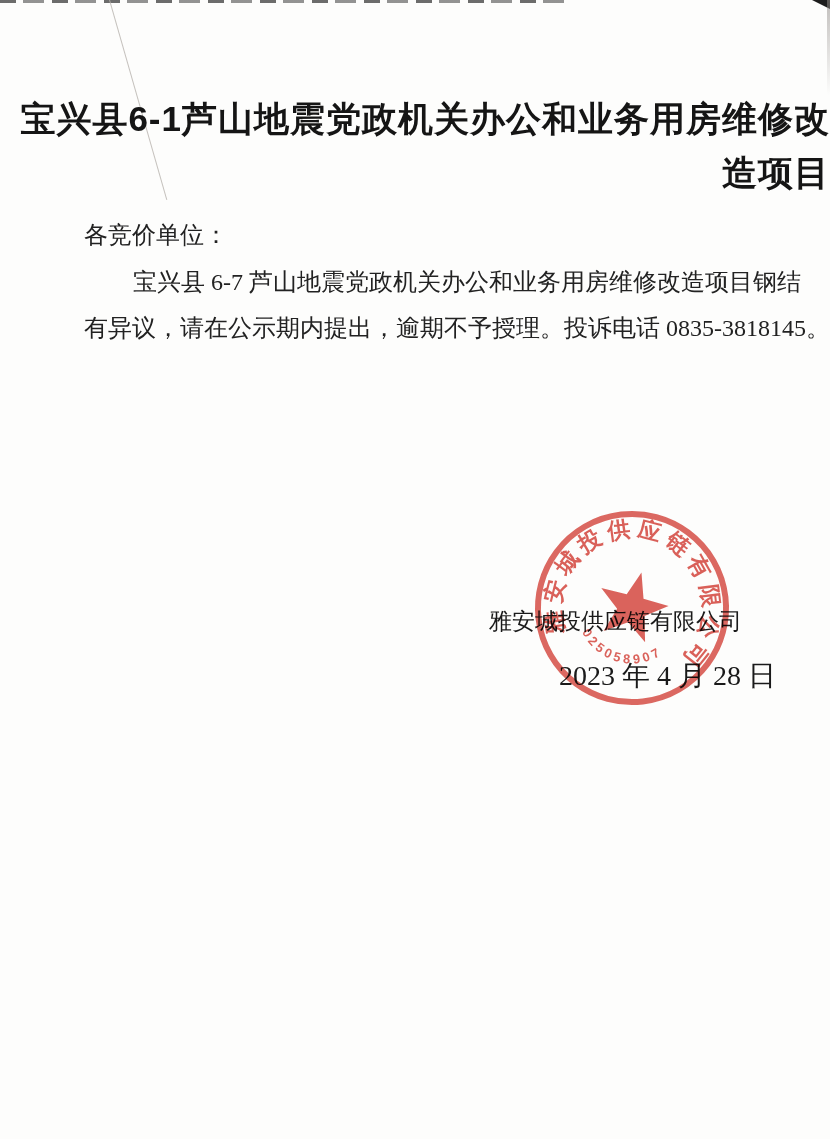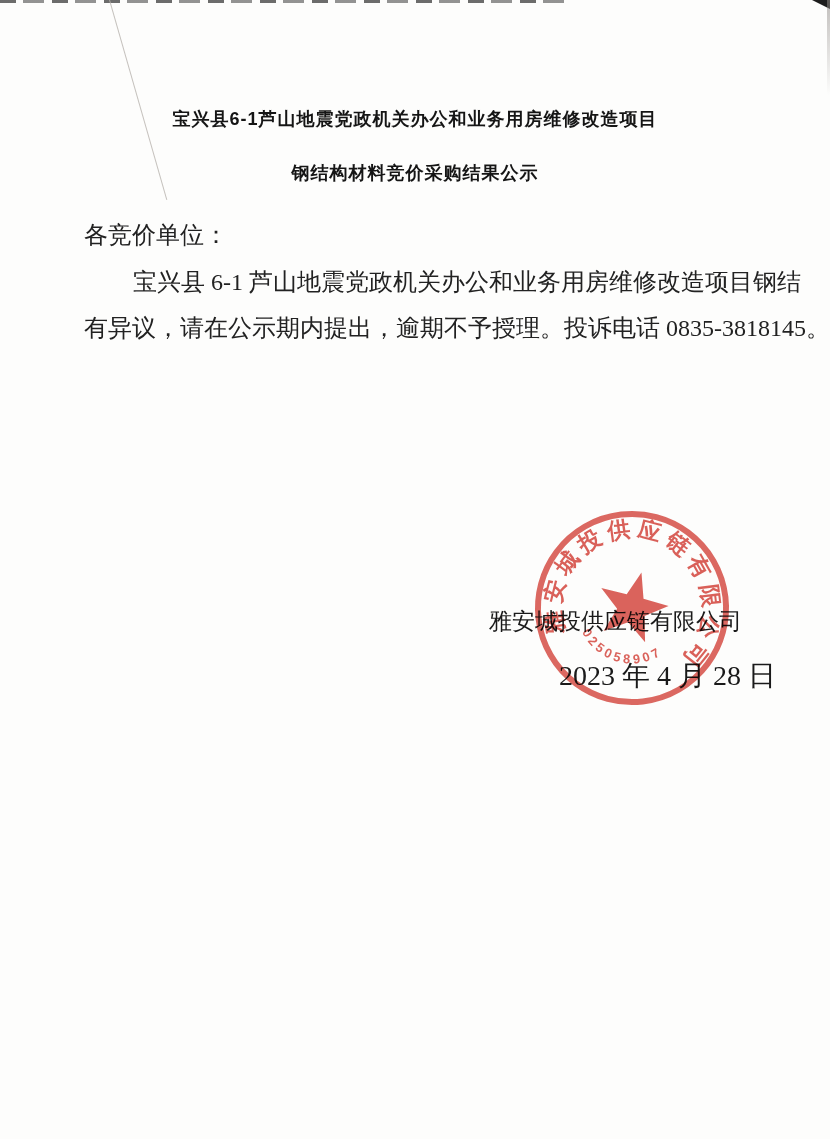--- a/index.html
+++ b/index.html
@@ -55,23 +55,24 @@
   .title-block {
     position: absolute;
     top: 92px; left: 0;
     width: 830px;
     text-align: center;
     font-family: "Liberation Sans", sans-serif;
     font-weight: bold;
     color: #151515;
   }
   .title-line {
-    font-size: 18px;
+    font-size: 35px;
     line-height: 54px;
     letter-spacing: 1px;
+    text-align: right;
   }
 
   .body-block {
     position: absolute;
     top: 212px; left: 84px;
     width: 664px;
     font-size: 24px;
     line-height: 46.5px;
     color: #222;
   }
@@ -112,26 +113,25 @@
 
 <div class="page">
 
   <div class="scan-top-line"></div>
   <div class="scan-corner-wedge"></div>
   <div class="scan-right-smudge"></div>
   <div class="scan-slant-line"></div>
 
   <div class="title-block">
     <div class="title-line">宝兴县6-1芦山地震党政机关办公和业务用房维修改造项目</div>
-    <div class="title-line">钢结构材料竞价采购结果公示</div>
   </div>
 
   <div class="body-block">
     <div class="body-line">各竞价单位：</div>
-    <div class="body-line indent">宝兴县 6-1 芦山地震党政机关办公和业务用房维修改造项目钢结</div>
+    <div class="body-line indent">宝兴县 6-7 芦山地震党政机关办公和业务用房维修改造项目钢结</div>
     <div class="body-line">有异议，请在公示期内提出，逾期不予授理。投诉电话 0835-3818145。</div>
   </div>
 
   <div class="signature-company">雅安城投供应链有限公司</div>
   <div class="signature-date">2023 年 4 月 28 日</div>
 
   <svg class="stamp" viewBox="0 0 200 200">
     <defs>
       <path id="arc-company" d="M 49.1 150.9 A 72 72 0 1 1 150.9 150.9" fill="none"></path>
       <path id="arc-serial" d="M 47.4 119.2 A 56 56 0 0 0 152.6 119.2" fill="none"></path>

